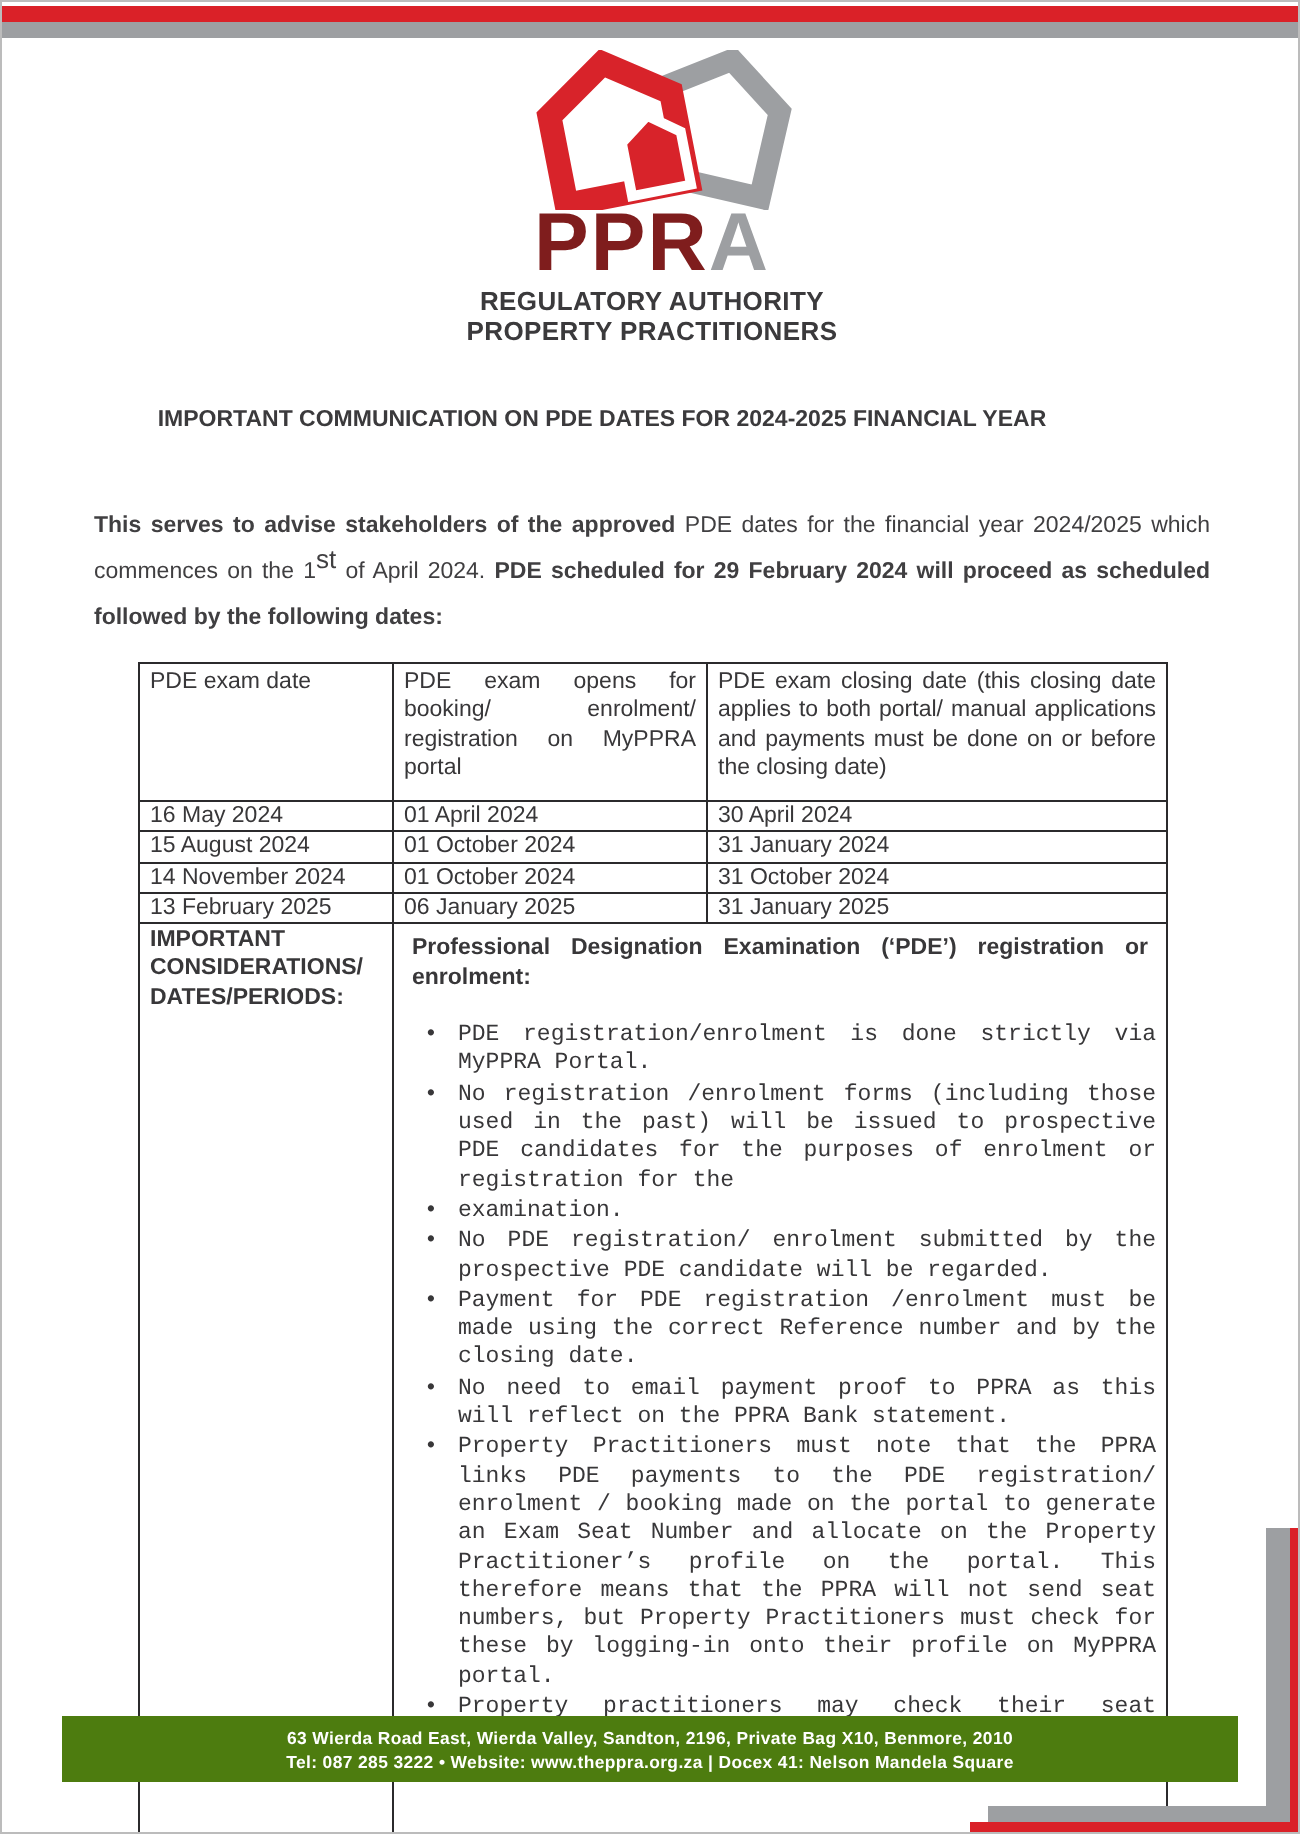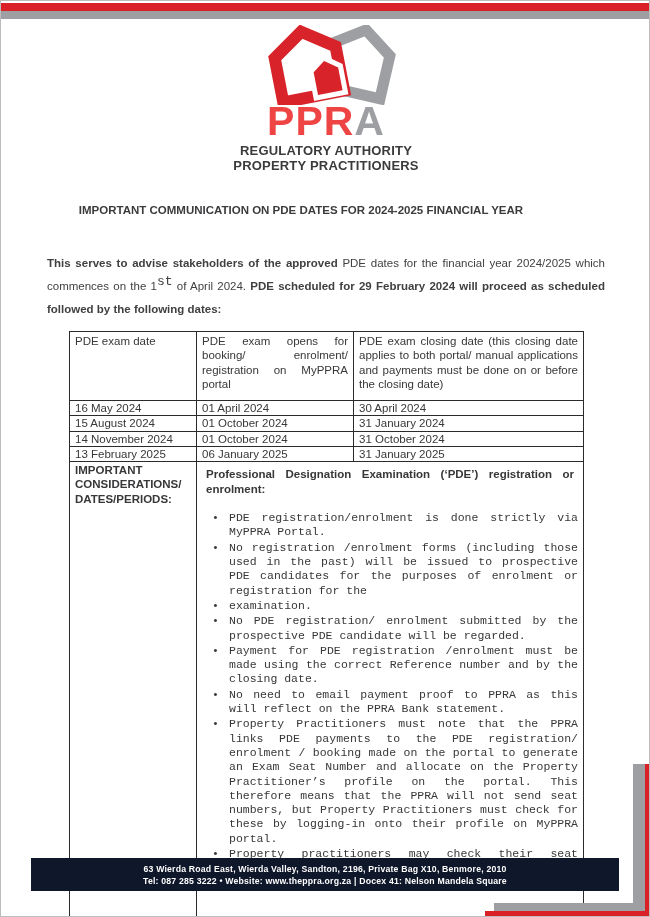--- a/index.html
+++ b/index.html
@@ -9,21 +9,21 @@
     overflow:hidden; font-family:"Liberation Sans", sans-serif; color:#403f41;
   }
   
   .bar-red-top   { position:absolute; top:2px;  left:0; width:650px; height:8px; background:#da2128; }
   .bar-gray-top  { position:absolute; top:10px; left:0; width:650px; height:8px; background:#9d9fa2; }
 
   
   .logo { position:absolute; top:24px; left:0; width:650px; text-align:center; }
   .logo svg { display:block; margin:0 auto; }
   .logo-acronym { font-size:41px; font-weight:bold; letter-spacing:1px; line-height:36px; margin-top:-2px; }
-  .logo-acronym .red  { color:#ef4444; }
+  .logo-acronym .red  { color:#7f1d1d; }
   .logo-acronym .gray { color:#9d9fa2; }
   .logo-sub { font-size:13px; font-weight:bold; color:#3b3a3c; line-height:15px; letter-spacing:0.2px; margin-top:4px; }
 
   
   .doc-title {
     position:absolute; top:203px; left:0; width:600px; text-align:center;
     font-size:11.5px; font-weight:bold; color:#3b3a3c;
   }
   .intro {
     position:absolute; top:239px; left:46px; width:558px;
@@ -51,32 +51,32 @@
   .cons-heading { margin:4px; font-weight:bold; text-align:justify; line-height:14.5px; }
   .bullets { margin:15px 0 0 0; padding:0; list-style:none;font-family:Liberation Mono, monospace; }
   .bullets li { position:relative; padding-left:27px; text-align:justify; line-height:14.3px; margin:0 0 1px 0; }
   .bullets li::before { content:"\2022"; position:absolute; left:10px; top:0; }
   .postponements-heading { margin:41px 0 0 0; font-weight:bold; line-height:14.5px; }
   .bullets.post { margin-top:0; }
 
   
   .footer-bar {
     position:absolute; top:857px; left:30px; width:588px; height:33px;
-    background:#0f172a; color:#fff; text-align:center;
+    background:#4d7c0f; color:#fff; text-align:center;
     font-size:8.7px; font-weight:bold; line-height:12px; padding-top:5px; box-sizing:border-box;
     letter-spacing:0.2px;
   }
 
   
   .side-gray   { position:absolute; left:632px; top:763px; width:12px; height:147px; background:#9d9fa2; }
   .side-red    { position:absolute; left:644px; top:763px; width:6px;  height:154px; background:#da2128; }
   .bottom-gray { position:absolute; left:493px; top:902px; width:151px; height:8px; background:#9d9fa2; }
   .bottom-red  { position:absolute; left:484px; top:910px; width:166px; height:7px; background:#da2128; }
 
-  sup { font-size:13px; vertical-align:super; line-height:0;font-family:Liberation Mono, monospace; }
+  sup { font-size:13px; vertical-align:super; line-height:0; }
 </style>
 </head>
 <body>
 
 <div class="page">
 
   <div class="bar-red-top"></div>
   <div class="bar-gray-top"></div>
 
   <div class="logo">

